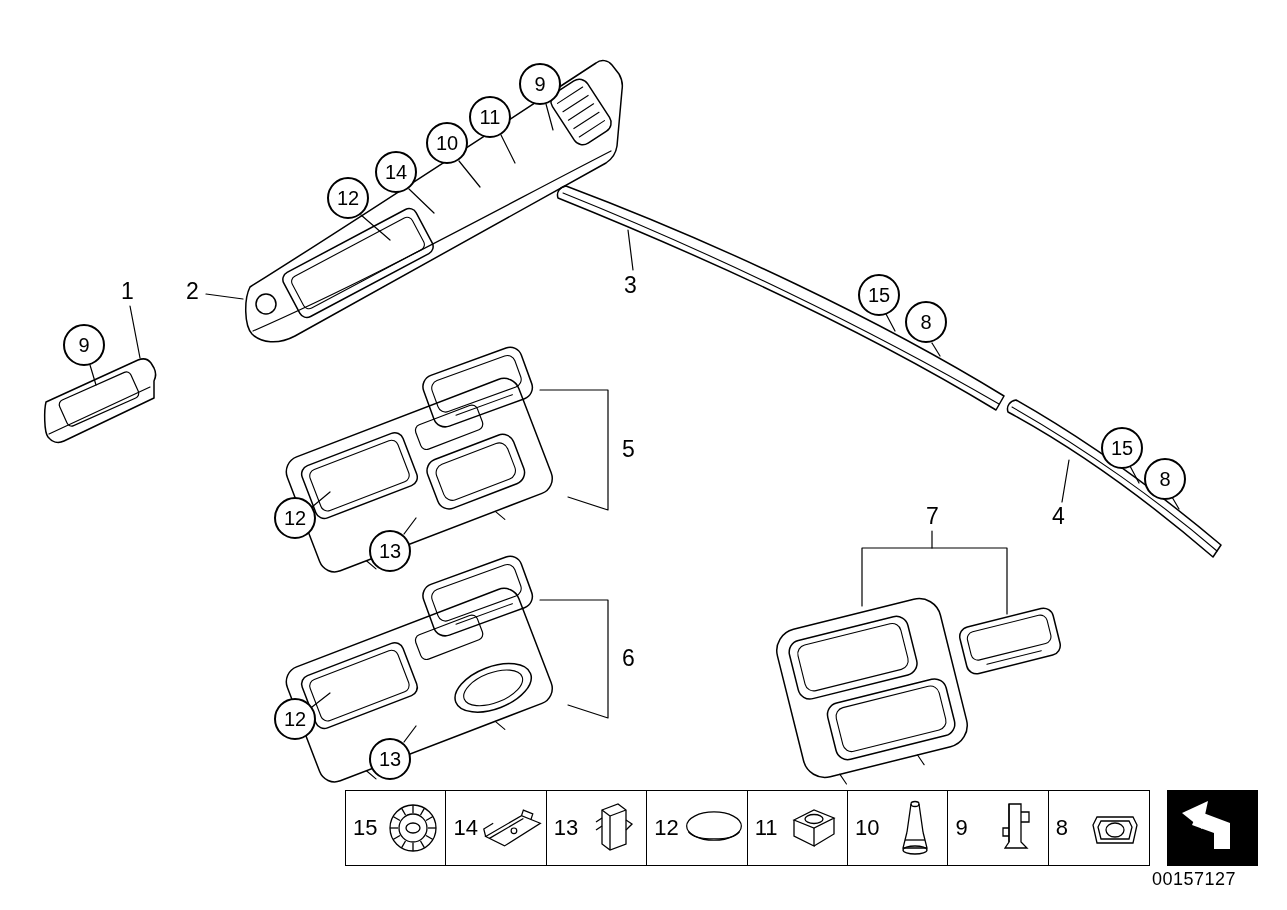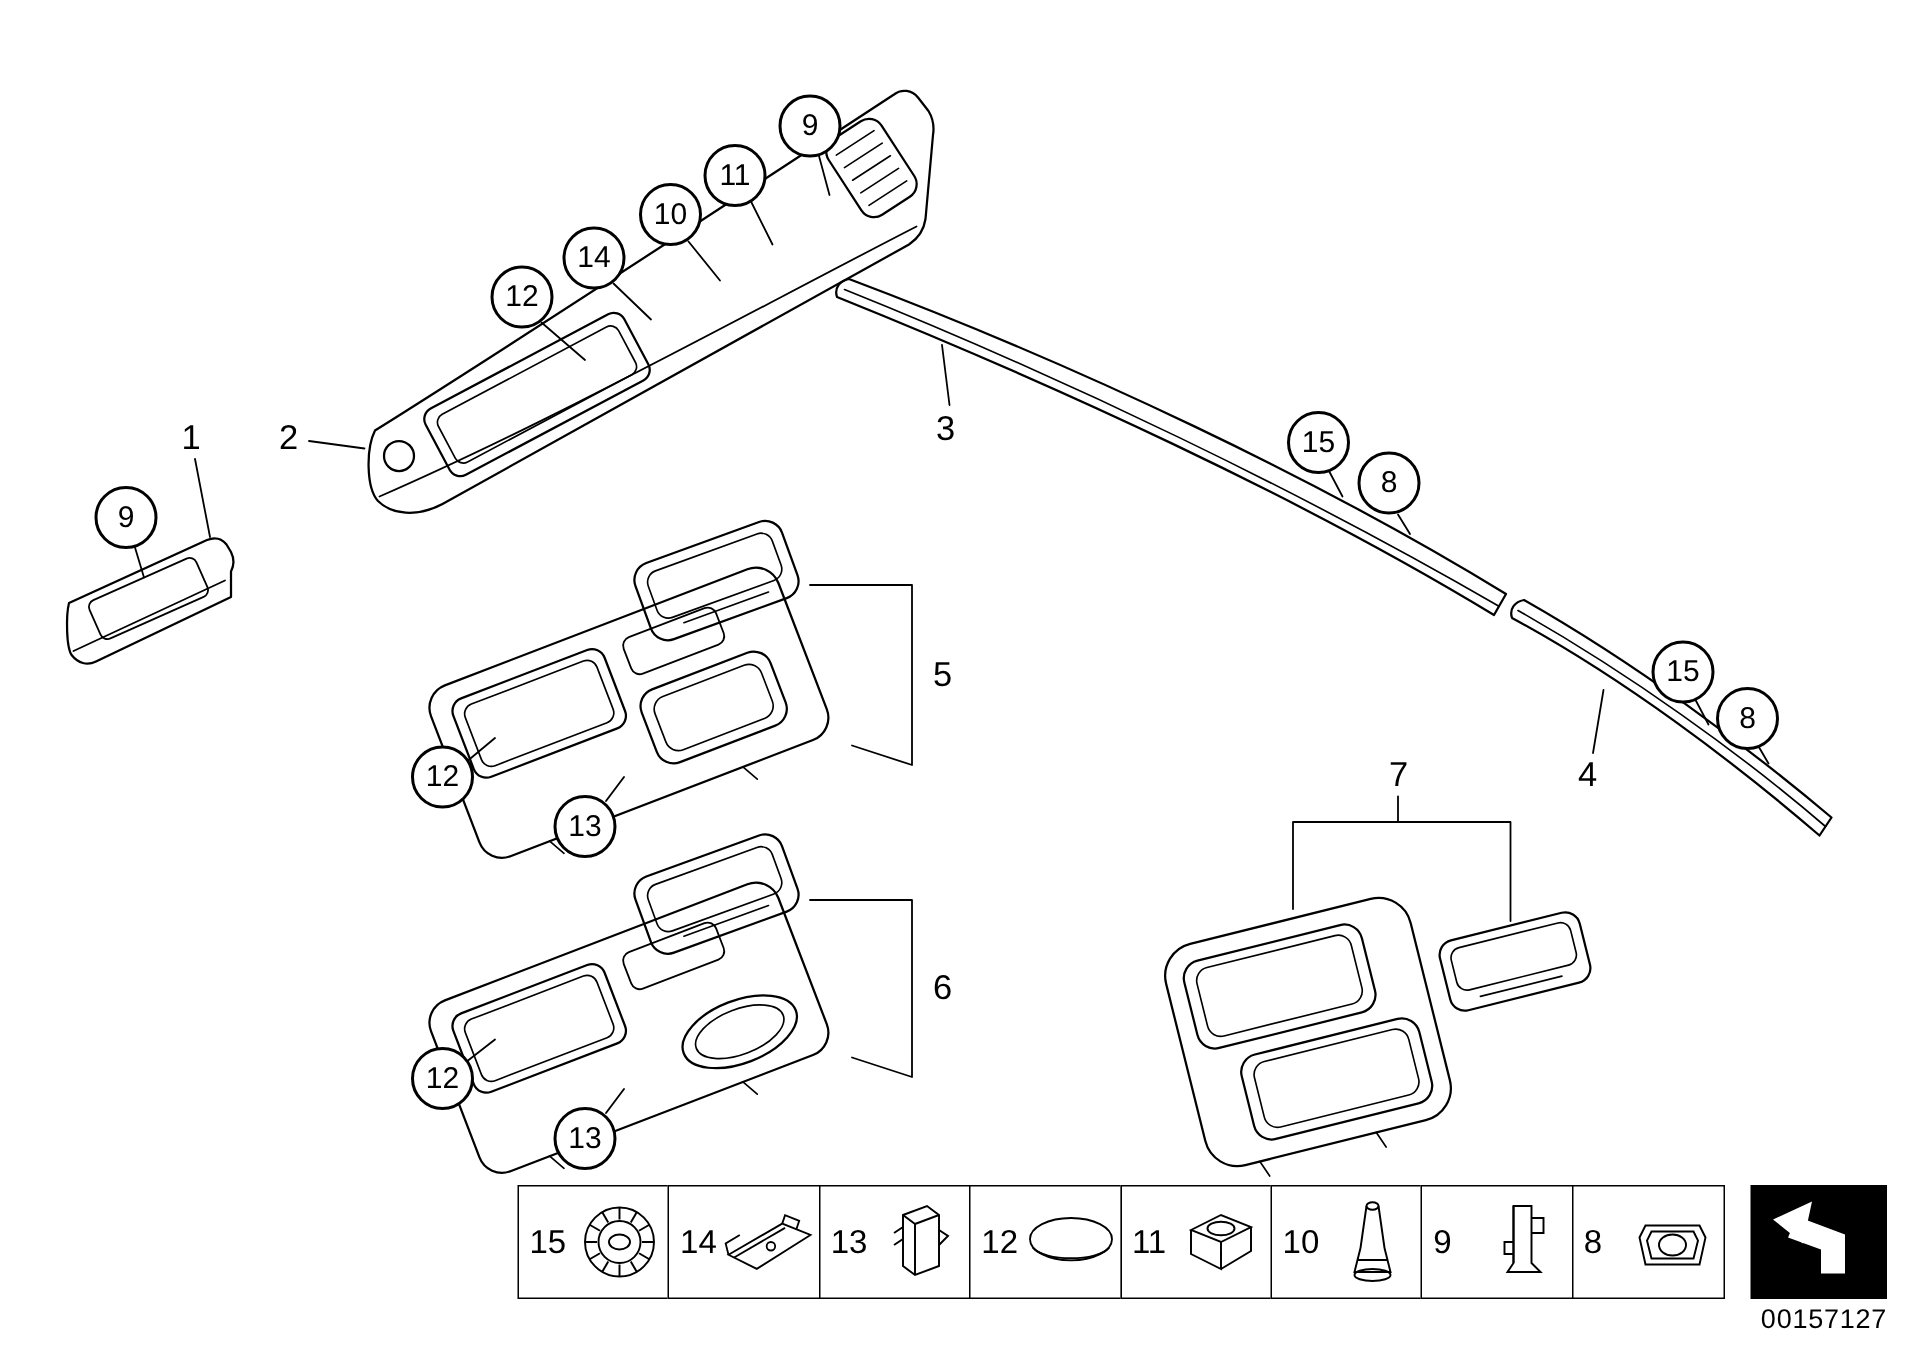--- a/index.html
+++ b/index.html
@@ -46,21 +46,21 @@
   .nav-box {
     position: absolute; left: 1167px; top: 790px;
     width: 91px; height: 76px;
     background: #000;
     display: flex; align-items: center; justify-content: center;
     cursor: pointer;
     z-index: 2;
   }
   .doc-number {
     position: absolute; left: 1130px; top: 869px; width: 128px;
-    text-align: right; font-size: 18px; letter-spacing: 0.5px;
+    text-align: center; font-size: 18px; letter-spacing: 0.5px;
   }
 </style>
 </head>
 <body>
 
 <div class="page">
 
   <svg class="artwork" width="1287" height="910" viewBox="0 0 1287 910">
     <g stroke="#000" fill="none" stroke-width="1.5" stroke-linecap="round" stroke-linejoin="round">
 

